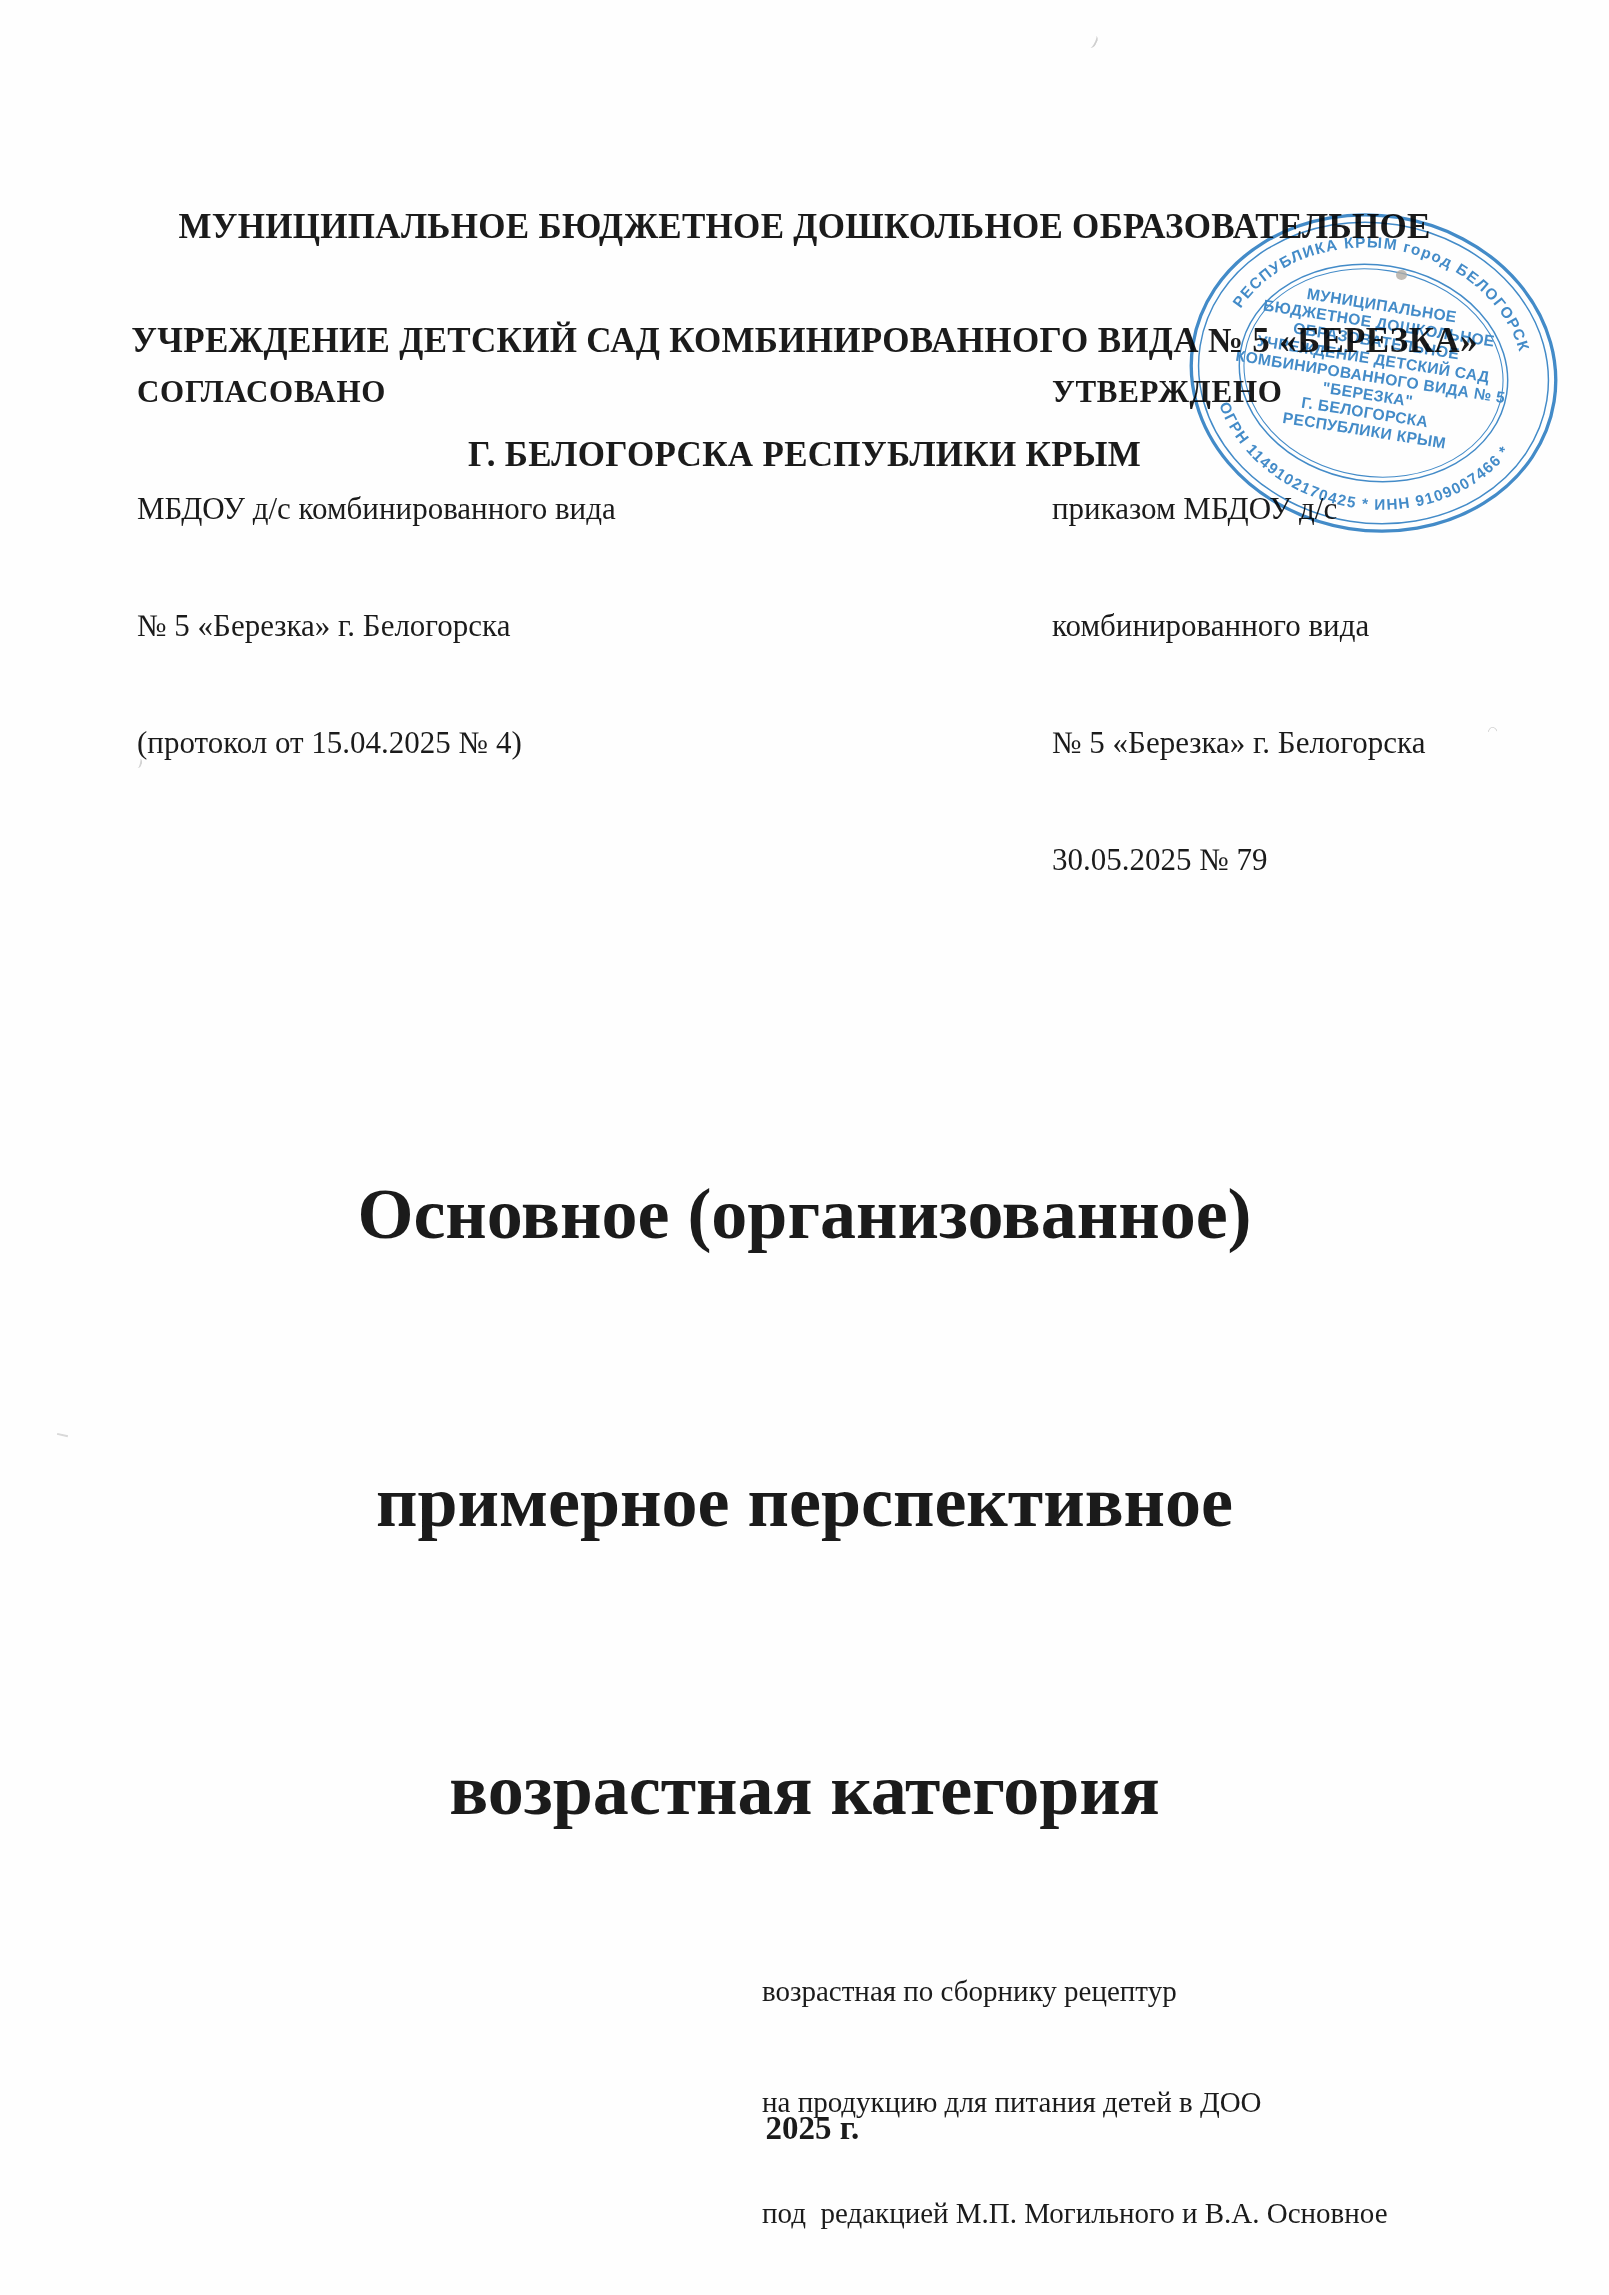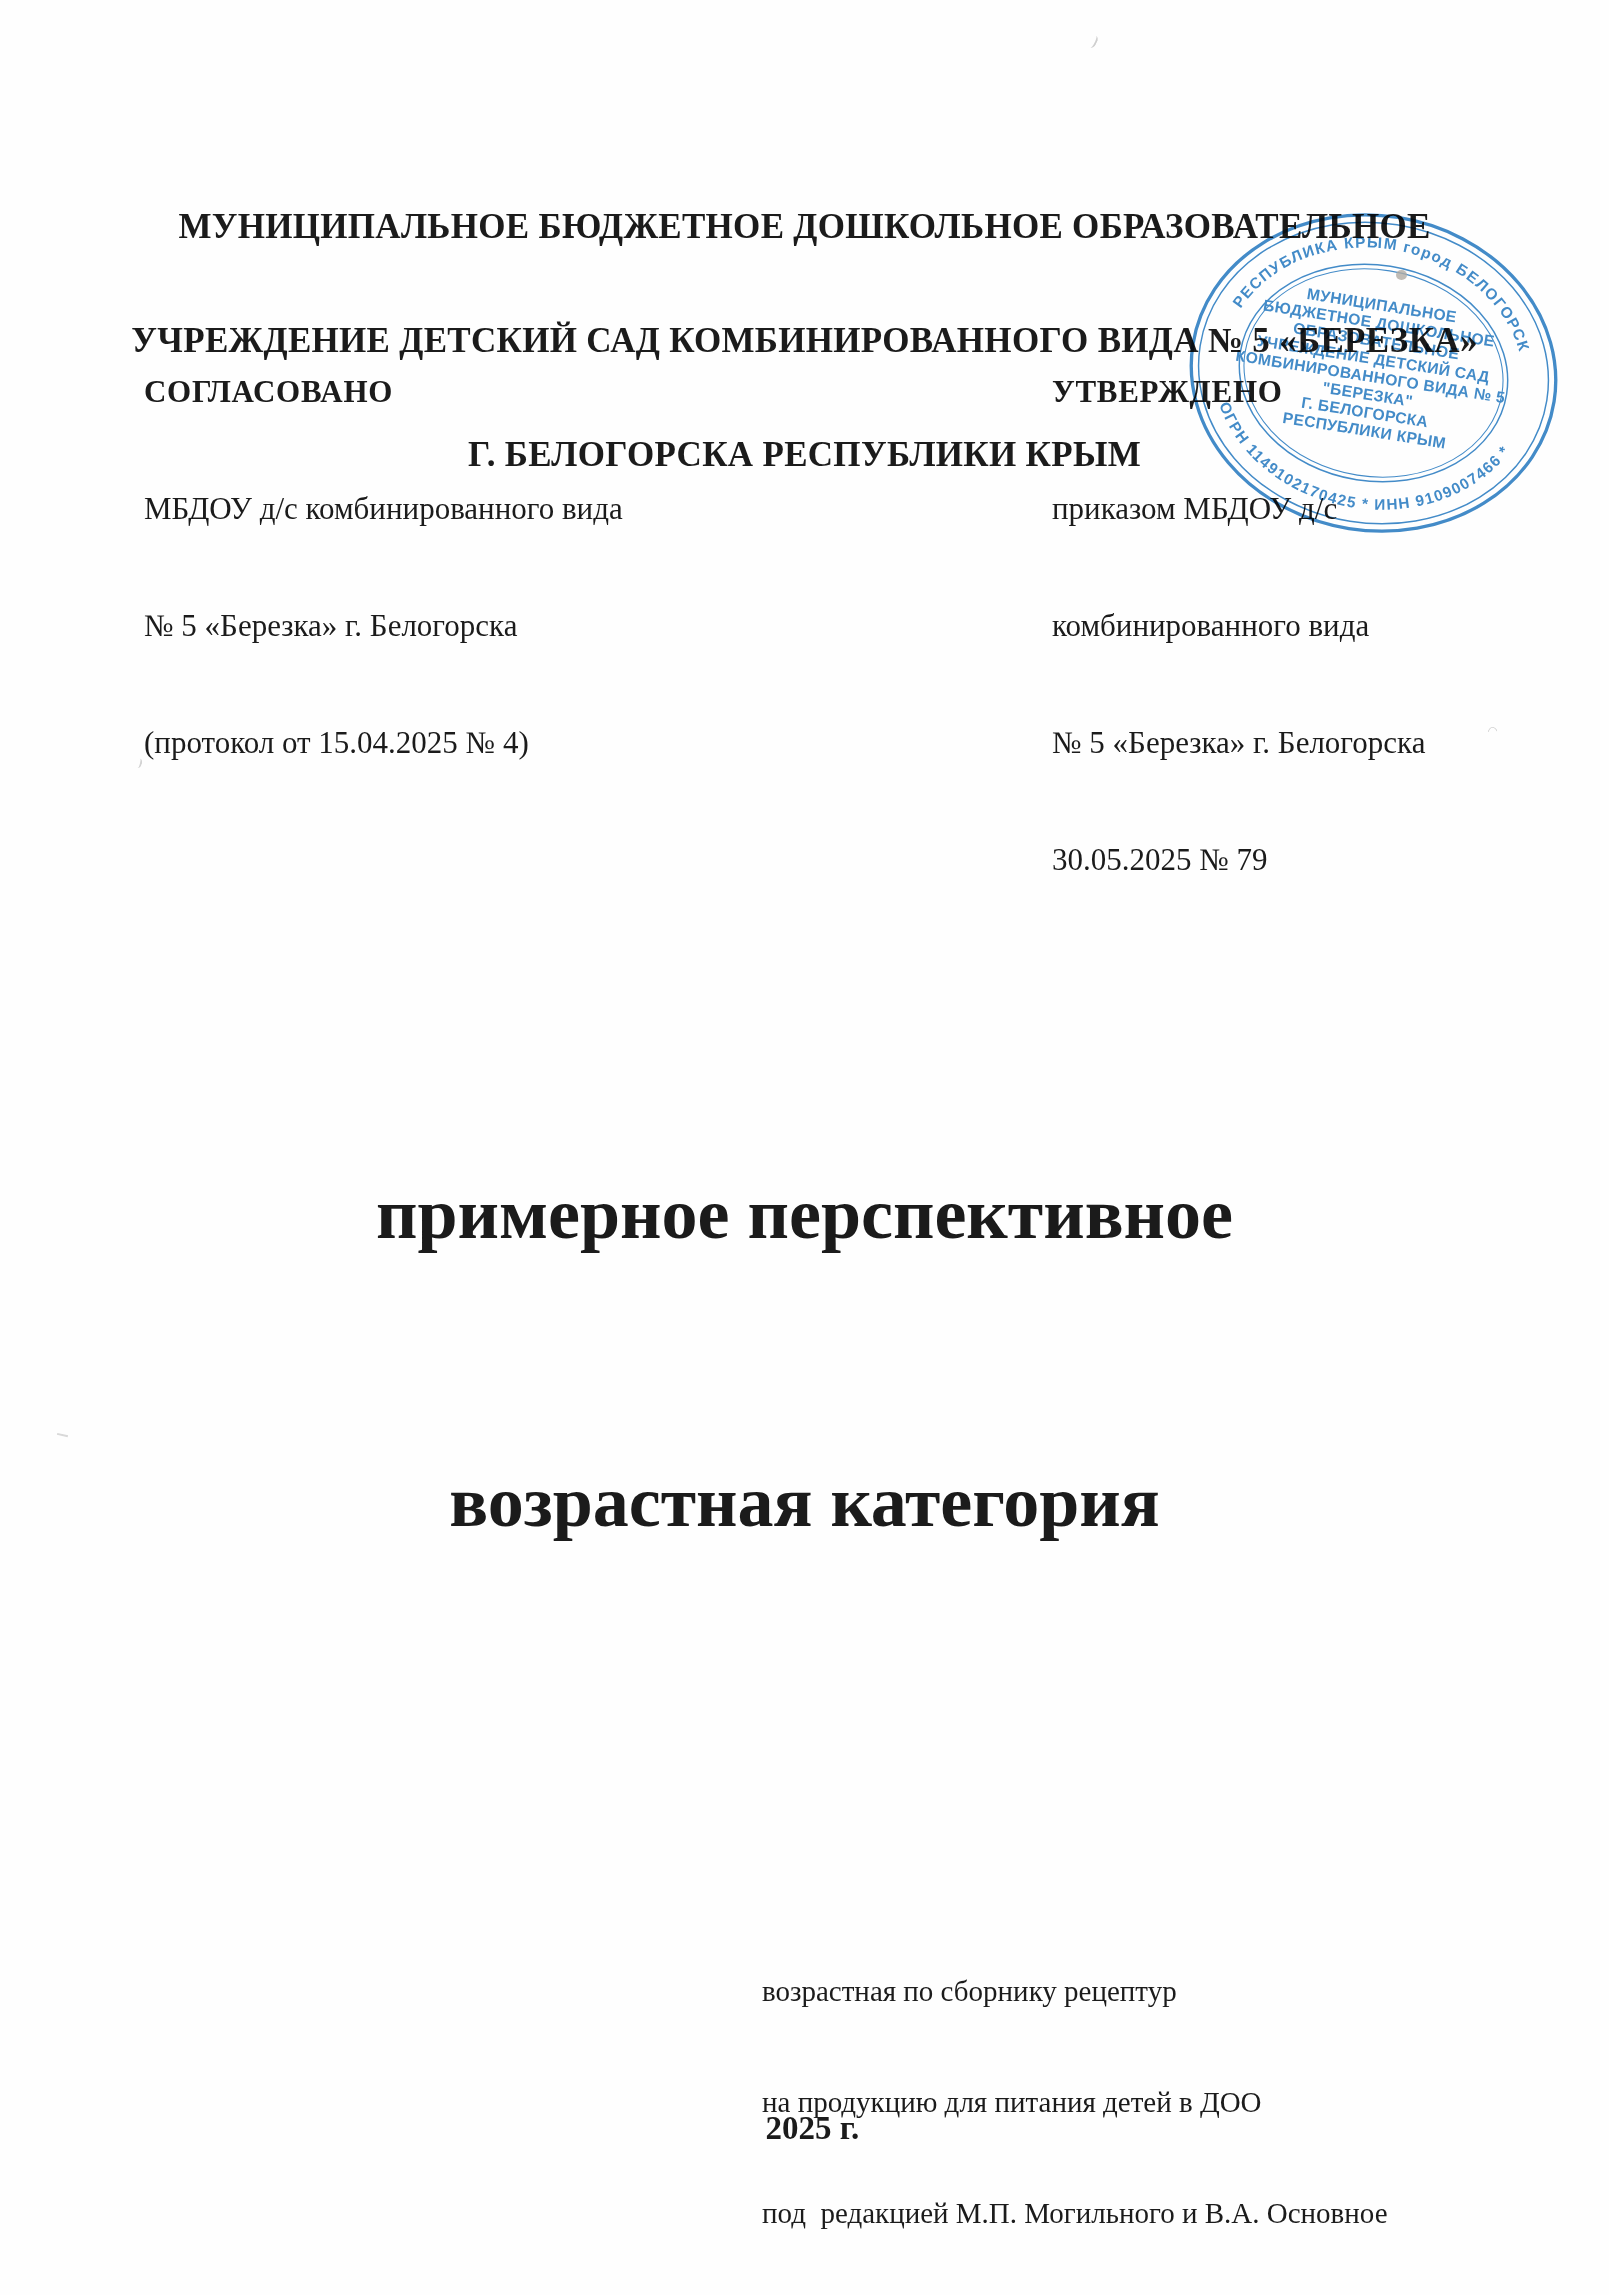--- a/index.html
+++ b/index.html
@@ -29,21 +29,21 @@
   }
 
   
   .approval {
     position: absolute;
     top: 294px;
     font-size: 31px;
     line-height: 39px;
     white-space: pre;
   }
-  .approval-left  { left: 144px; }
+  .approval-left  { left: 137px; }
   .approval-right { left: 1052px; }
   .approval-heading { font-weight: bold; letter-spacing: 0.7px; }
 
   
   .stamp {
     position: absolute;
     left: 1184px;
     top: 210px;
     width: 379px;
     height: 326px;
@@ -163,20 +163,21 @@
       <tspan x="284" y="204">ОБРАЗОВАТЕЛЬНОЕ</tspan>
       <tspan x="284" y="231">УЧРЕЖДЕНИЕ ДЕТСКИЙ САД</tspan>
       <tspan x="284" y="258">КОМБИНИРОВАННОГО ВИДА № 5</tspan>
       <tspan x="284" y="285">"БЕРЕЗКА"</tspan>
       <tspan x="284" y="312">Г. БЕЛОГОРСКА</tspan>
       <tspan x="284" y="339">РЕСПУБЛИКИ КРЫМ</tspan>
     </text>
   </svg>
 
   <div class="doc-title">
+    <div>Основное (организованное)</div>
     <div>примерное перспективное</div>
     <div>возрастная категория</div>
     
   </div>
 
   <div class="credits">
     <div>возрастная по сборнику рецептур</div>
     <div>на продукцию для питания детей в ДОО</div>
     <div>под  редакцией М.П. Могильного и В.А. Основное</div>
   </div>

